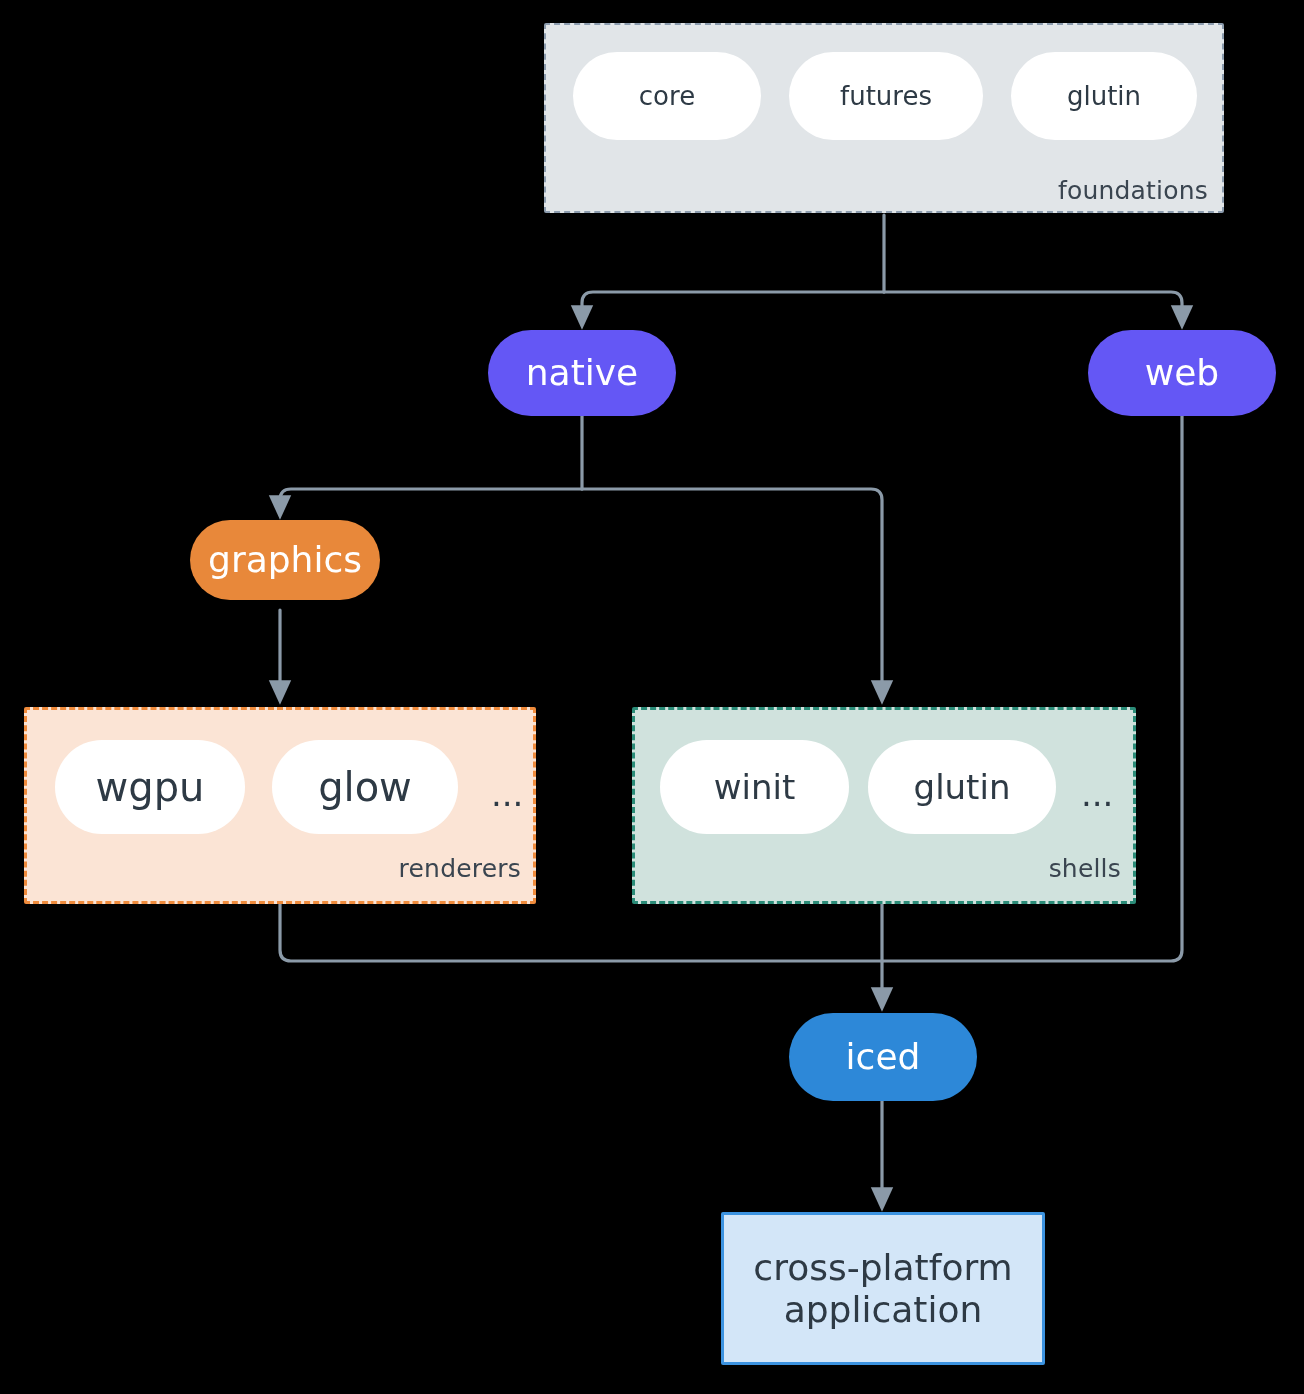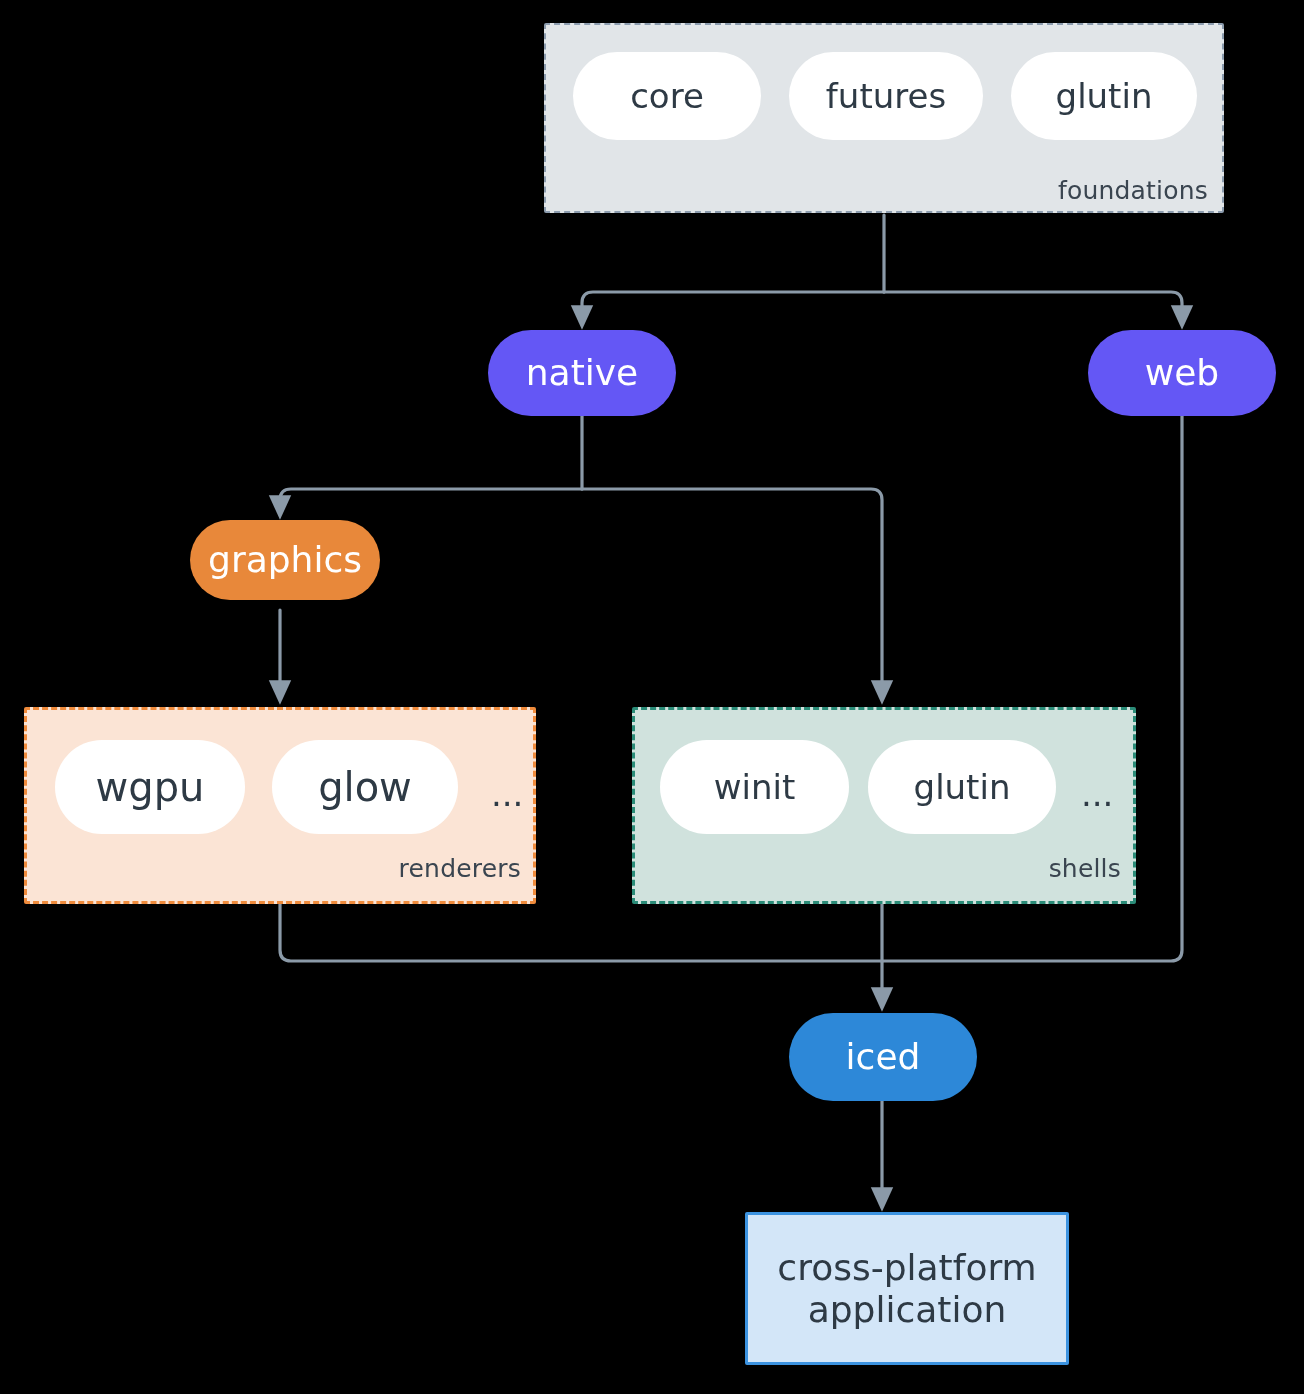--- a/index.html
+++ b/index.html
@@ -61,21 +61,21 @@
     top: 27px;
     gap: 28px;
   }
   #grp-foundations .pill {
     height: 88px;
     background: #ffffff;
     border-radius: 46px;
     display: flex;
     align-items: center;
     justify-content: center;
-    font-size: 34px;
+    font-size: 26px;
     color: #2e3a45;
   }
   #grp-foundations .pill.w-core { width: 188px; }
   #grp-foundations .pill.w-futures { width: 194px; }
   #grp-foundations .pill.w-style { width: 186px; }
 
   
   #grp-renderers {
     left: 24px;
     top: 707px;
@@ -180,21 +180,20 @@
   }
   #node-app {
     left: 721px; top: 1212px;
     width: 324px; height: 153px;
     background: #d3e6f8;
     border: 3px solid #3c93e0;
     border-radius: 2px;
     color: #2e3a45;
     font-size: 36px;
     flex-direction: column;
-    margin-left: 24px;
   }
   #node-app .line { display: block; }
 </style>
 </head>
 <body>
 
 <div id="canvas">
 
   <svg class="edges" viewBox="0 0 1304 1394">
     <defs>

